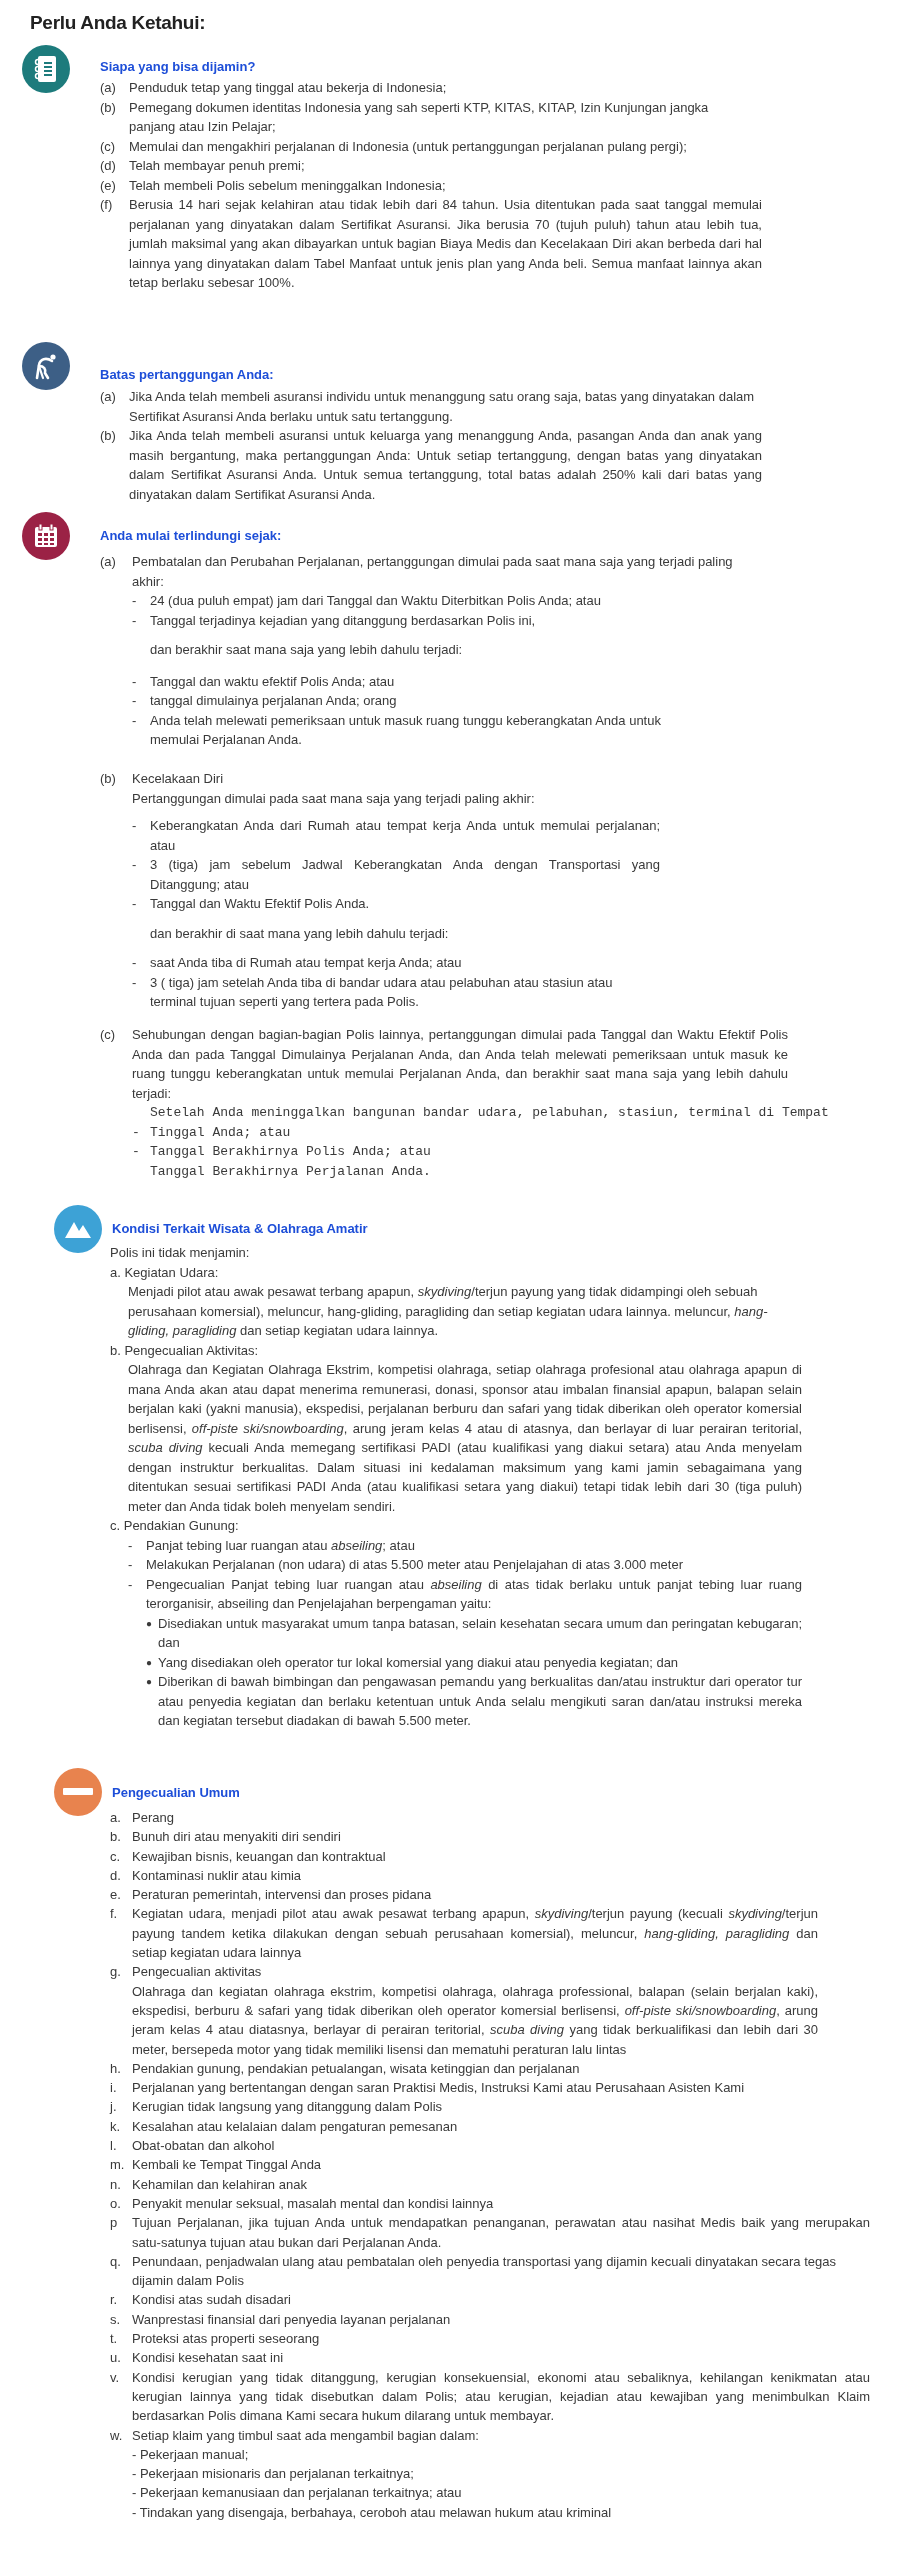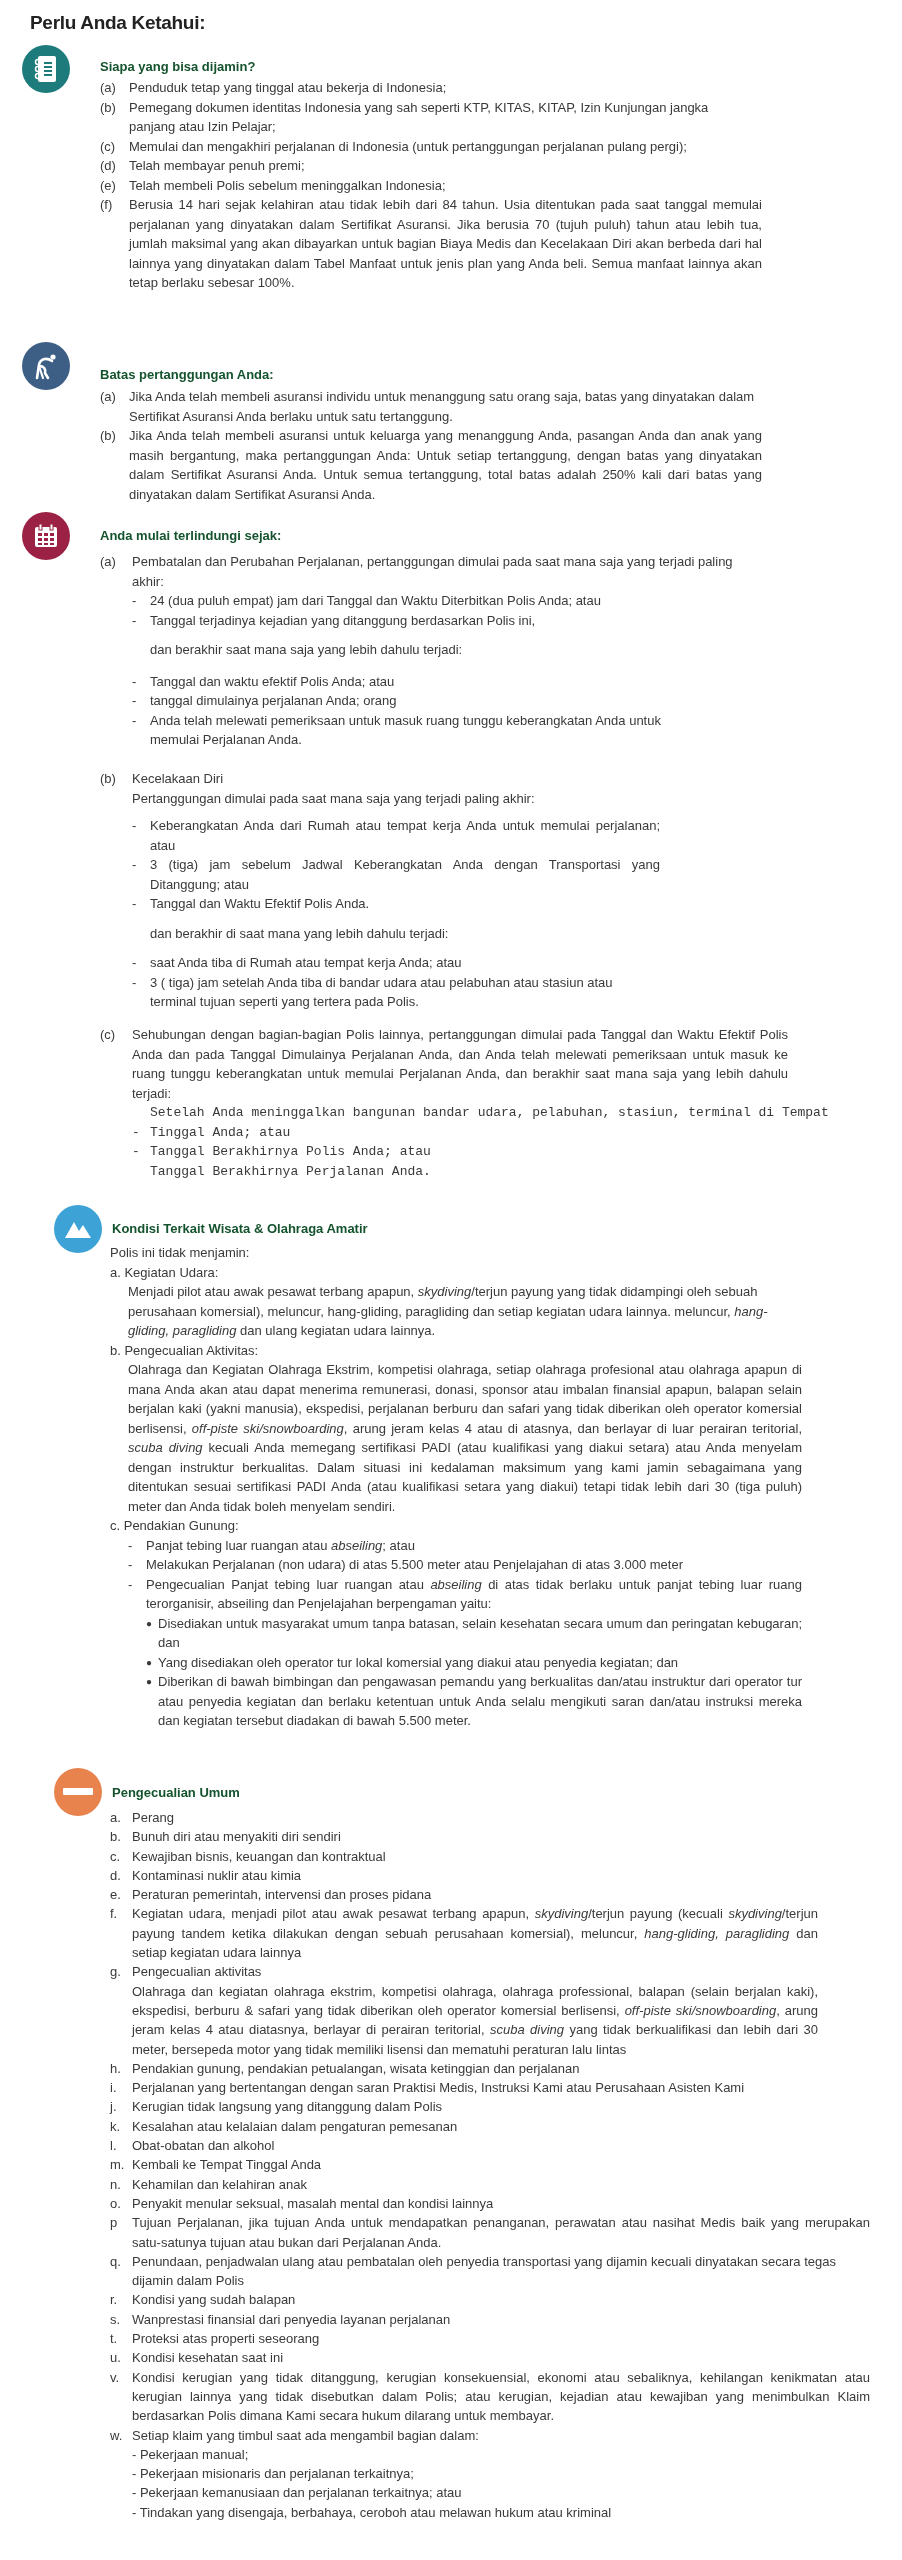--- a/index.html
+++ b/index.html
@@ -4,21 +4,21 @@
 <style>
   html, body { margin: 0; padding: 0; background: #ffffff; }
   body {
     width: 902px; height: 2560px; overflow: hidden; position: relative;
     font-family: "Liberation Sans", "DejaVu Sans", sans-serif;
     color: #3a3a3a; font-size: 13px; line-height: 17.5px;
   }
   .page-title { position: absolute; left: 30px; top: 14px; font-size: 19px; font-weight: bold; color: #222; letter-spacing: -0.3px; }
   .icon { position: absolute; width: 48px; height: 48px; border-radius: 50%; display: flex; align-items: center; justify-content: center; }
   .icon svg { display: block; }
-  .sec-title { position: absolute; font-weight: bold; font-size: 13px; color: #14532d; }
+  .sec-title { position: absolute; font-weight: bold; font-size: 13px; color: #1d4ed8; }
   .block { position: absolute; }
   .row { display: flex; }
   .lab { flex: 0 0 auto; }
   .txt { flex: 1 1 auto; }
   .just { text-align: justify; }
   .dash { display: flex; }
   .dash .d { width: 18px; flex: 0 0 18px; text-align: left; }
   .bul { display: flex; }
   .bul .d { width: 12px; flex: 0 0 12px; font-size: 10px; }
   i, .it { font-style: italic; }
@@ -196,21 +196,21 @@
 <div class="icon" style="left:54px;top:1205px;background:#3da2d6;">
   <svg width="30" height="22" viewBox="0 0 30 22">
     <path d="M2 20 L11 4 L16 13 L20 7 L28 20 Z" fill="#fff"></path>
   </svg>
 </div>
 <div class="sec-title" style="left:112px;top:1220px;">Kondisi Terkait Wisata &amp; Olahraga Amatir</div>
 <div class="block" style="left:110px;top:1243px;width:692px;line-height:19.5px;">
   <div>Polis ini tidak menjamin:</div>
   <div>a. Kegiatan Udara:</div>
   <div style="padding-left:18px;">
-    <span>Menjadi pilot atau awak pesawat terbang apapun, </span><i>skydiving</i><span>/terjun payung yang tidak didampingi oleh sebuah perusahaan komersial), meluncur, hang-gliding, paragliding dan setiap kegiatan udara lainnya. meluncur, </span><i>hang-gliding, paragliding</i><span> dan ulang kegiatan udara lainnya.</span>
+    <span>Menjadi pilot atau awak pesawat terbang apapun, </span><i>skydiving</i><span>/terjun payung yang tidak didampingi oleh sebuah perusahaan komersial), meluncur, hang-gliding, paragliding dan setiap kegiatan udara lainnya. meluncur, </span><i>hang-gliding, paragliding</i><span> dan setiap kegiatan udara lainnya.</span>
   </div>
   <div>b. Pengecualian Aktivitas:</div>
   <div class="just" style="padding-left:18px;">
     <span>Olahraga dan Kegiatan Olahraga Ekstrim, kompetisi olahraga, setiap olahraga profesional atau olahraga apapun di mana Anda akan atau dapat menerima remunerasi, donasi, sponsor atau imbalan finansial apapun, balapan selain berjalan kaki (yakni manusia), ekspedisi, perjalanan berburu dan safari yang tidak diberikan oleh operator komersial berlisensi, </span><i>off-piste ski/snowboarding</i><span>, arung jeram kelas 4 atau di atasnya, dan berlayar di luar perairan teritorial, </span><i>scuba diving</i><span> kecuali Anda memegang sertifikasi PADI (atau kualifikasi yang diakui setara) atau Anda menyelam dengan instruktur berkualitas. Dalam situasi ini kedalaman maksimum yang kami jamin sebagaimana yang ditentukan sesuai sertifikasi PADI Anda (atau kualifikasi setara yang diakui) tetapi tidak lebih dari 30 (tiga puluh) meter dan Anda tidak boleh menyelam sendiri.</span>
   </div>
   <div>c. Pendakian Gunung:</div>
   <div style="padding-left:18px;">
     <div class="dash">
         <span class="d">-</span>
         <span><span>Panjat tebing luar ruangan atau </span><i>abseiling</i><span>; atau</span></span>
@@ -311,21 +311,21 @@
   <div class="row">
       <span class="lab" style="width:22px">p</span>
       <span class="txt just">Tujuan Perjalanan, jika tujuan Anda untuk mendapatkan penanganan, perawatan atau nasihat Medis baik yang merupakan satu-satunya tujuan atau bukan dari Perjalanan Anda.</span>
     </div>
   <div class="row">
       <span class="lab" style="width:22px">q.</span>
       <span class="txt">Penundaan, penjadwalan ulang atau pembatalan oleh penyedia transportasi yang dijamin kecuali dinyatakan secara tegas dijamin dalam Polis</span>
     </div>
   <div class="row">
       <span class="lab" style="width:22px">r.</span>
-      <span class="txt">Kondisi yang sudah balapan</span>
+      <span class="txt">Kondisi atas sudah disadari</span>
     </div>
   <div class="row">
       <span class="lab" style="width:22px">s.</span>
       <span class="txt">Wanprestasi finansial dari penyedia layanan perjalanan</span>
     </div>
   <div class="row">
       <span class="lab" style="width:22px">t.</span>
       <span class="txt">Proteksi atas properti seseorang</span>
     </div>
   <div class="row">

